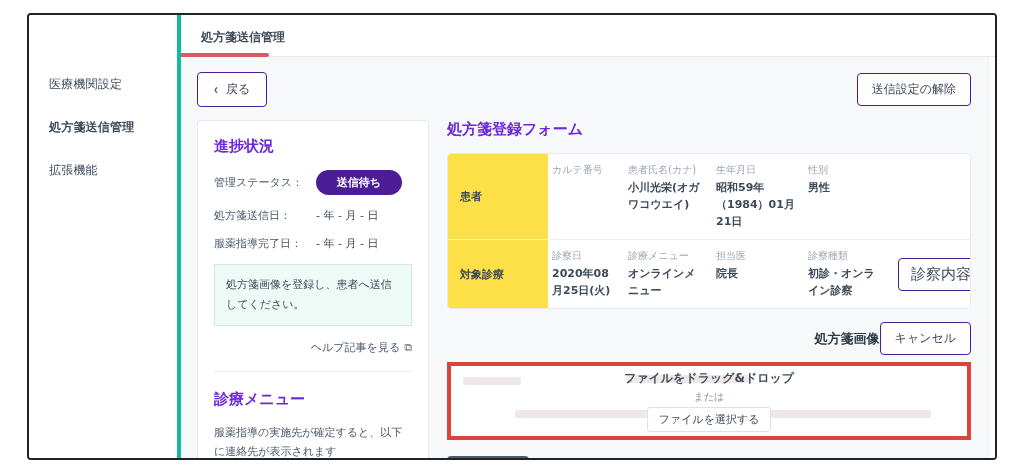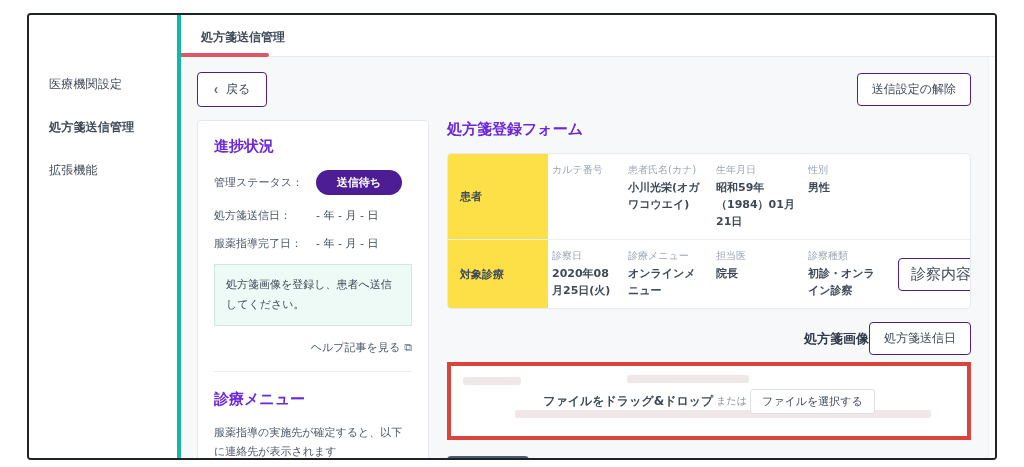--- a/index.html
+++ b/index.html
@@ -57,21 +57,21 @@
   .t-cell{padding:9px 8px 9px 4px;}
   .t-label{font-size:10px;color:#9aa4b2;line-height:1.4;margin-bottom:2px;}
   .t-value{font-size:11px;font-weight:bold;color:#3e4a59;line-height:1.55;}
   .t-action{display:flex;align-items:center;justify-content:flex-end;padding:9px 12px;}
   .btn-small{font-size:15px;padding:6px 12px;}
 
   .img-header{display:flex;justify-content:flex-end;align-items:center;margin-top:13px;margin-bottom:7px;}
   .img-title{font-size:13px;font-weight:bold;color:#2f3b4a;}
 
   .dropzone{border:4px solid #d9453a;background:#fff;height:78px;position:relative;
-    display:flex;flex-direction:row;align-items:center;justify-content:center;gap:3px;}
+    display:flex;flex-direction:column;align-items:center;justify-content:center;gap:3px;}
   .dz-line1{font-size:12px;font-weight:bold;color:#3e4a59;position:relative;z-index:1;}
   .dz-or{font-size:10px;color:#8a95a5;position:relative;z-index:1;}
   .dz-btn{font-size:11px;padding:4px 11px;background:#fff;border:1px solid #dde2e8;border-radius:3px;
     color:#3e4a59;cursor:pointer;position:relative;z-index:1;}
   .ghost{position:absolute;background:rgba(186,150,148,.22);border-radius:2px;height:8px;z-index:0;}
   .ghost-1{left:12px;top:11px;width:58px;}
   .ghost-2{left:176px;top:9px;width:122px;}
   .ghost-3{left:64px;top:44px;right:36px;}
 
   .submit-btn{margin-top:16px;background:#4e5b6b;color:#fff;font-size:12px;font-weight:600;
@@ -185,21 +185,21 @@
               </div>
               <div class="t-action">
                 <button class="btn btn-small">診察内容</button>
               </div>
             </div>
           </div>
 
           
           <div class="img-header">
             <span class="img-title">処方箋画像</span>
-            <button class="btn">処方箋送信日</button>
+            <button class="btn">キャンセル</button>
           </div>
 
           <div class="dropzone">
             <span class="ghost ghost-1"></span>
             <span class="ghost ghost-2"></span>
             <span class="ghost ghost-3"></span>
             <div class="dz-line1">ファイルをドラッグ&amp;ドロップ</div>
             <div class="dz-or">または</div>
             <button class="dz-btn">ファイルを選択する</button>
           </div>

